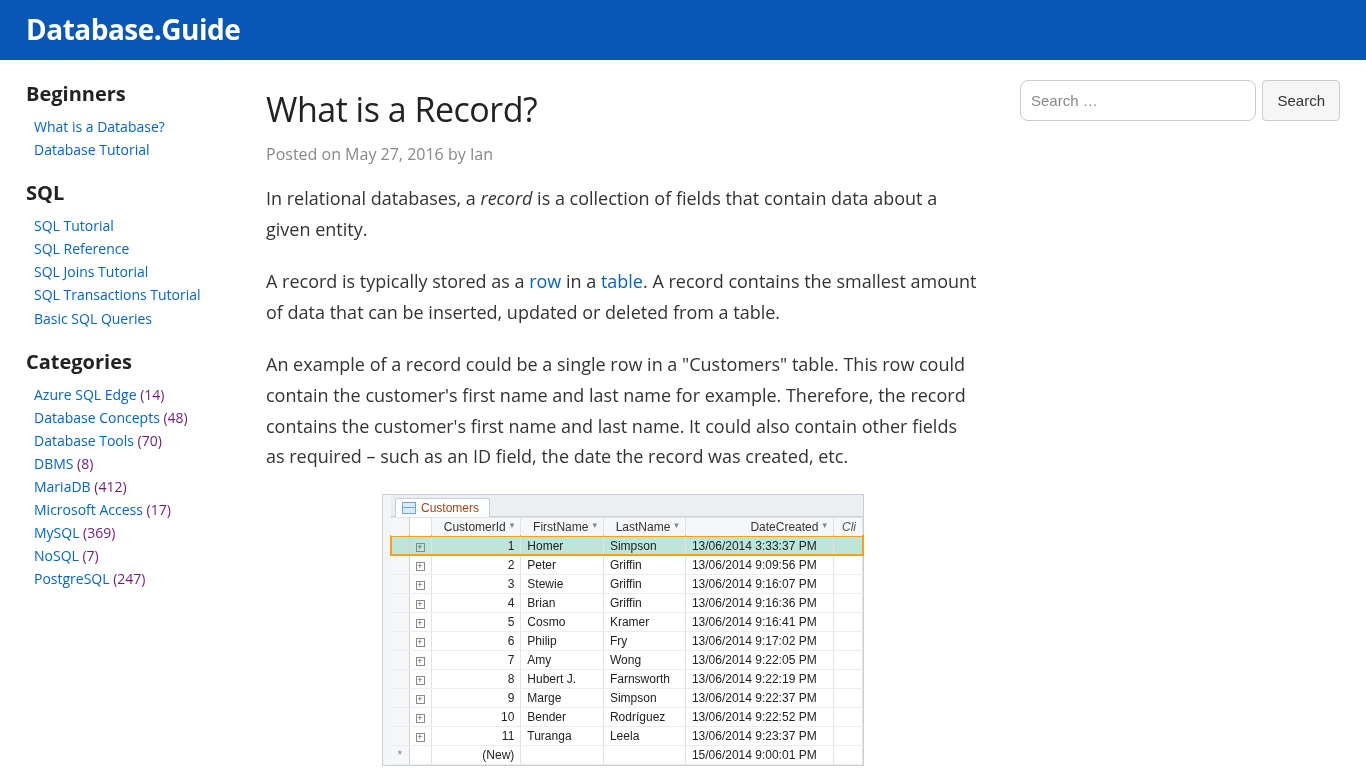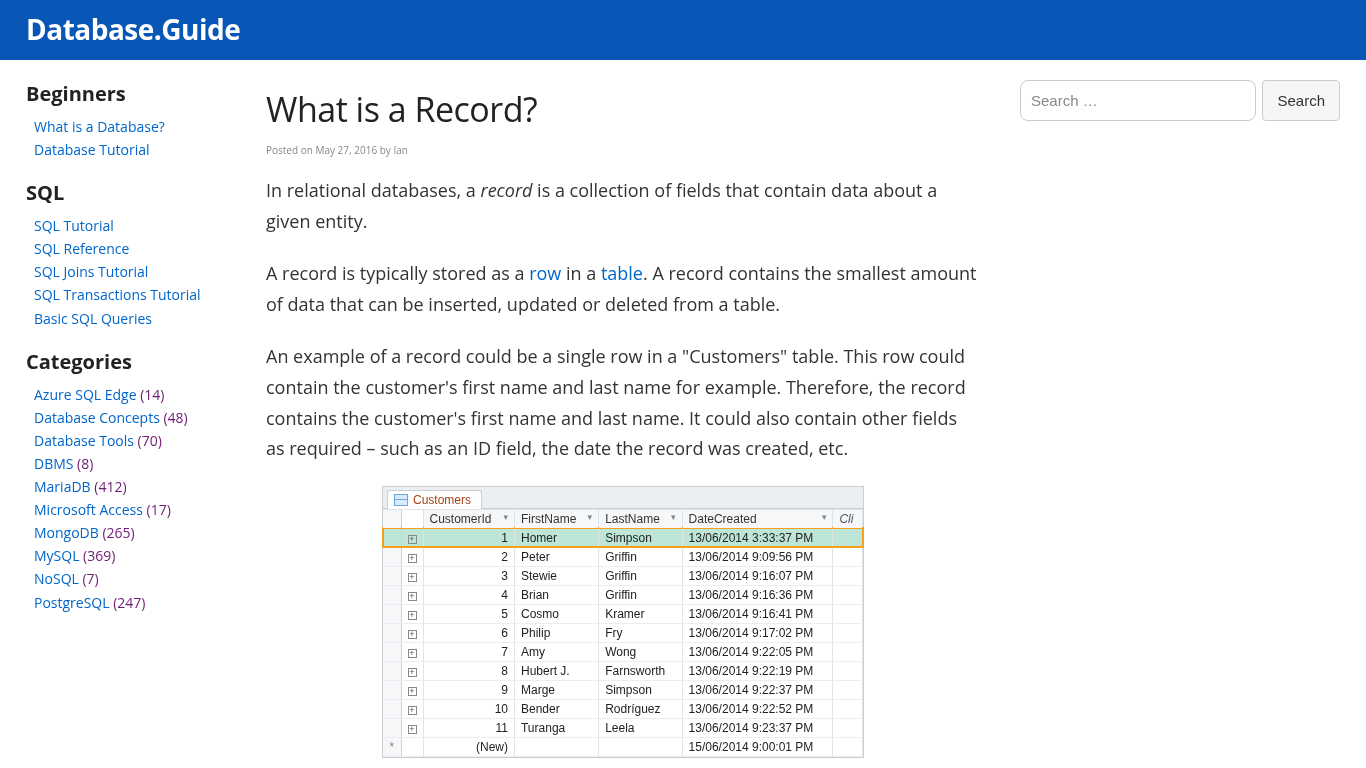--- a/index.html
+++ b/index.html
@@ -25,21 +25,21 @@
 
 .sidebar { width: 200px; flex: 0 0 200px; }
 .sidebar h3 { font-size: 20px; font-weight: 700; margin-top: 18px; margin-bottom: 8px; color: #222; }
 .sidebar h3:first-child { margin-top: 0; }
 .sidebar ul { list-style: none; }
 .sidebar li { font-size: 14px; line-height: 1.65; color: #222; margin-left: 8px; }
 .sidebar li .count { color: #701a75; }
 
 .main { flex: 1; max-width: 760px; }
 .main h1 { font-size: 34px; font-weight: 400; color: #222; margin-top: 6px; margin-bottom: 11px; letter-spacing: -0.5px; }
-.meta { font-size: 10px; color: #888; margin-bottom: 18px; }
+.meta { font-size: 16px; color: #888; margin-bottom: 18px; }
 .meta a { color: #888; }
 .main p { font-size: 18px; line-height: 1.7; margin-bottom: 22px; color: #333; }
 .main p em { }
 
 .right { width: 320px; flex: 0 0 320px; }
 .search-wrap { display: flex; gap: 6px; }
 .search-wrap input[type="text"] {
   flex: 1;
   padding: 7px 10px;
   font-size: 15px;
@@ -59,20 +59,21 @@
 }
 
 
 .dbshot {
   width: 482px;
   margin: 10px auto 0;
   border: 1px solid #c9cfd5;
   background: #f3f5f7;
   font-family: "Segoe UI", Tahoma, sans-serif;
   font-size: 12px;
+  padding-left: 8px;
 }
 .dbshot .tab-bar {
   background: #eceff2;
   border-bottom: 1px solid #c9cfd5;
   padding: 2px 4px 0;
 }
 .dbshot .tab {
   display: inline-flex;
   align-items: center;
   gap: 5px;
@@ -107,20 +108,21 @@
   height: 18px;
   white-space: nowrap;
 }
 .dbtable th {
   background: #f6f7f9;
   font-weight: 400;
   color: #333;
   border-top: 1px solid #dfe4e9;
   border-bottom: 1px solid #cdd3d9;
   position: relative;
+  text-align: right;
 }
 .dbtable th .drop {
   float: right;
   color: #7a8894;
   font-size: 9px;
   margin-left: 4px;
 }
 .dbtable .gutter { width: 18px; background: #f6f7f9; border-right: 1px solid #cdd3d9; text-align: center; color: #888; }
 .dbtable .expander { width: 14px; text-align: center; color: #555; background: #fff; }
 .dbtable .expander span {
@@ -155,21 +157,20 @@
         <li><a href="#">Basic SQL Queries</a></li>
       </ul>
       <h3>Categories</h3>
       <ul>
         <li><a href="#">Azure SQL Edge</a><span class="count"> (14)</span></li>
         <li><a href="#">Database Concepts</a><span class="count"> (48)</span></li>
         <li><a href="#">Database Tools</a><span class="count"> (70)</span></li>
         <li><a href="#">DBMS</a><span class="count"> (8)</span></li>
         <li><a href="#">MariaDB</a><span class="count"> (412)</span></li>
         <li><a href="#">Microsoft Access</a><span class="count"> (17)</span></li>
-        <li><a href="#">MongoDB</a><span class="count"> (265)</span></li>
         <li><a href="#">MySQL</a><span class="count"> (369)</span></li>
         <li><a href="#">NoSQL</a><span class="count"> (7)</span></li>
         <li><a href="#">PostgreSQL</a><span class="count"> (247)</span></li>
       </ul>
     </nav>
 
   <main class="main">
     <h1>What is a Record?</h1>
     <div class="meta">
       <span>Posted on </span><a href="#">May 27, 2016</a><span> by </span><a href="#">Ian</a>

